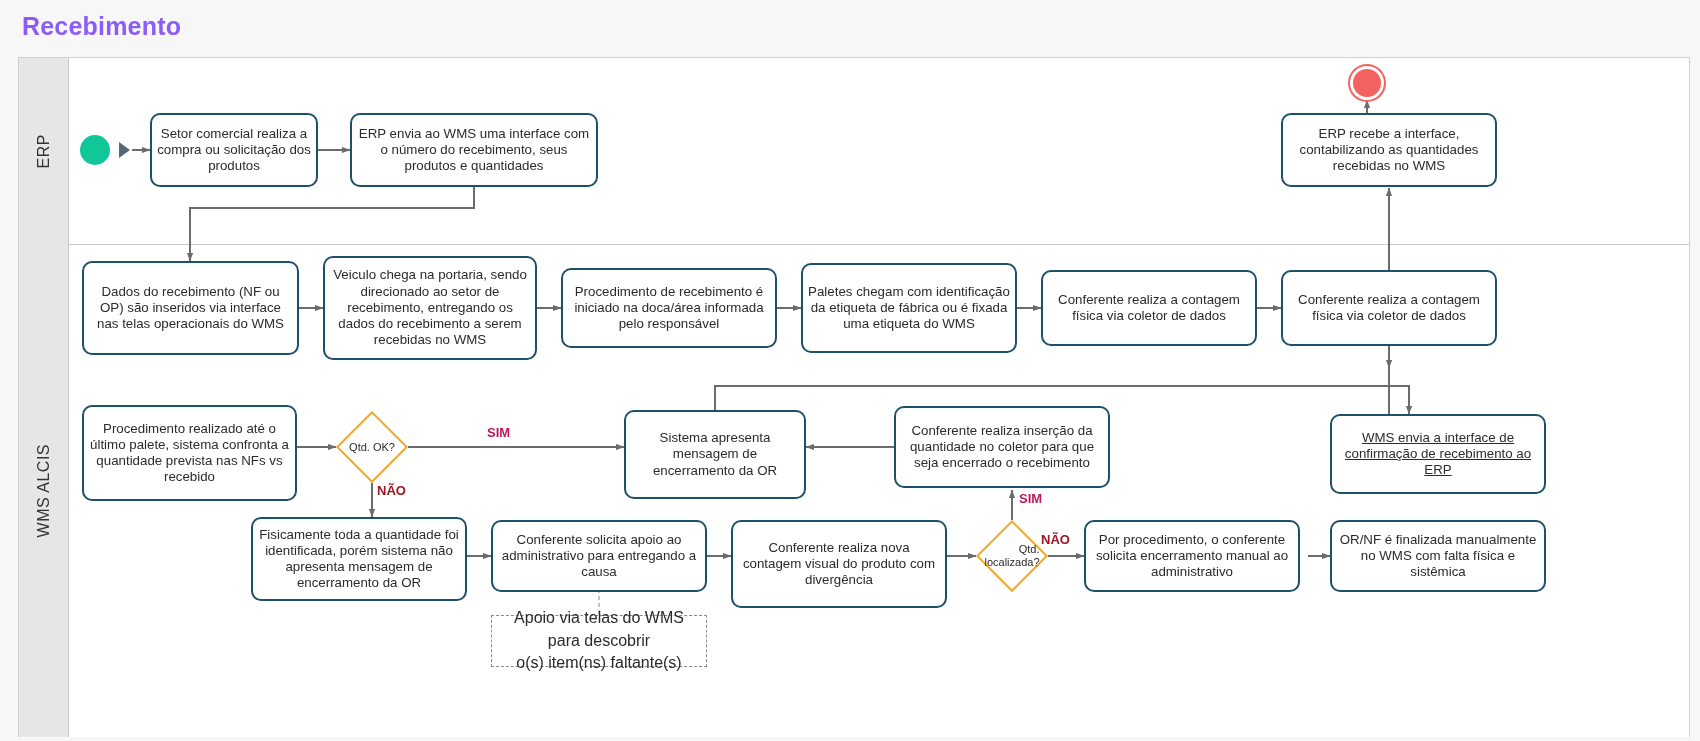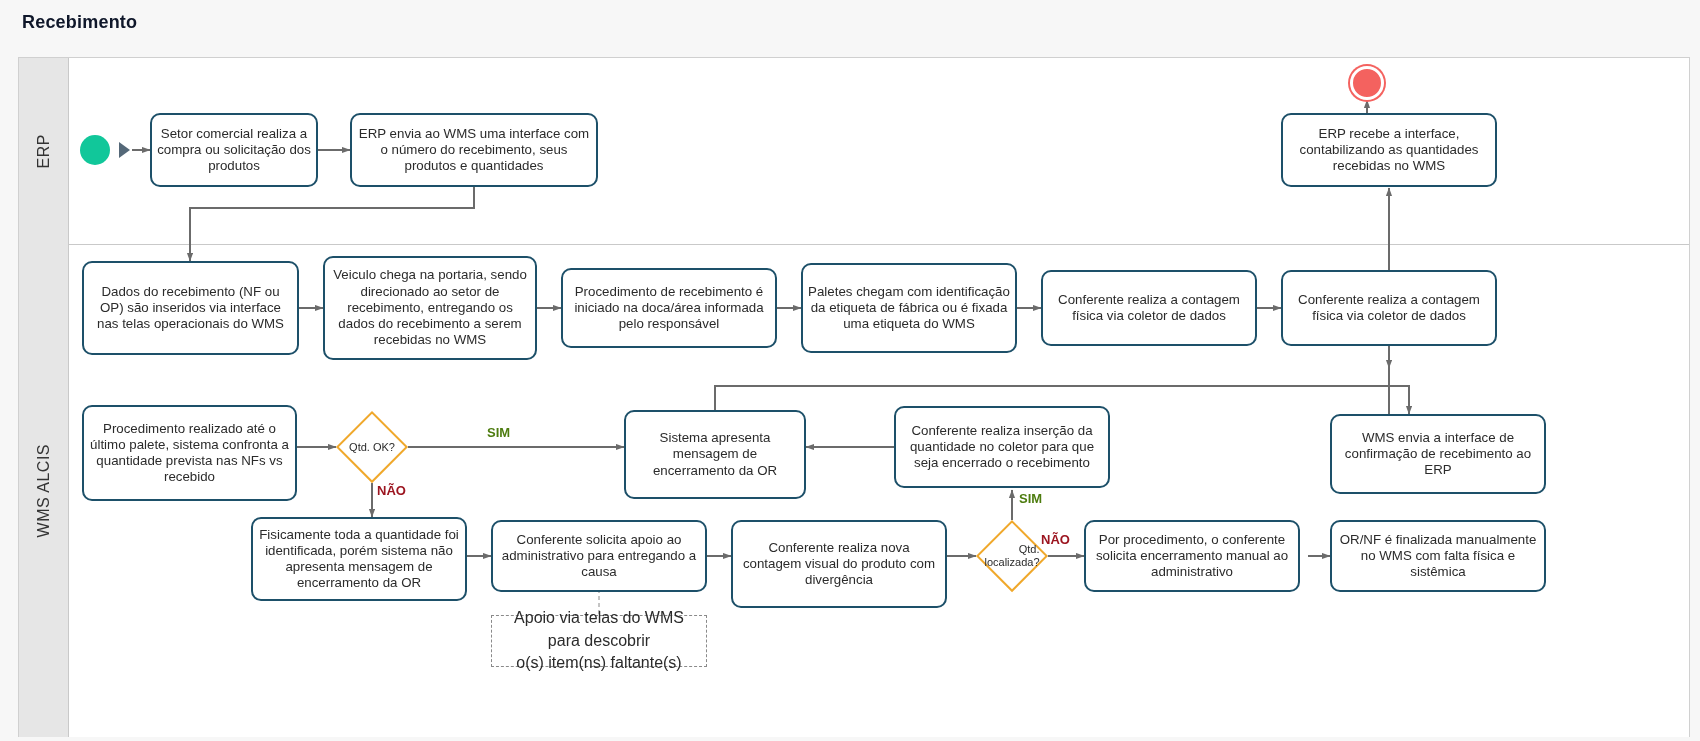--- a/index.html
+++ b/index.html
@@ -13,23 +13,23 @@
     width: 1700px;
     height: 741px;
     background: #f7f7f7;
     overflow: hidden;
   }
 
   
   #page-title {
     position: absolute;
     left: 22px; top: 12px;
-    font-size: 18px;
+    font-size: 25px;
     font-weight: bold;
-    color: #0f172a;
+    color: #8b5cf6;
     letter-spacing: 0.2px;
   }
 
   
   #diagram-frame {
     position: absolute;
     left: 18px; top: 57px;
     width: 1672px; height: 680px;
     background: #ffffff;
     border: 1px solid #d0d0d0;
@@ -152,21 +152,21 @@
   
   #wires { position: absolute; left: 0; top: 0; width: 1672px; height: 680px; z-index: 3; }
 
   .edge-label {
     position: absolute;
     font-size: 13px;
     font-weight: bold;
     z-index: 7;
     white-space: nowrap;
   }
-  .lbl-sim  { color: #4d7c0f; }
+  .lbl-sim  { color: #be185d; }
   .lbl-nao  { color: #9c1520; }
 </style>
 </head>
 <body>
 
 <div id="canvas">
 
   <div id="page-title">Recebimento</div>
 
   <div id="diagram-frame">
@@ -271,21 +271,21 @@
 
     <div class="gateway" style="left:317px; top:353px; width:72px; height:72px;">
       <div class="diamond"></div>
       <div class="glabel">Qtd. OK?</div>
     </div>
 
     <div class="task" style="left:605px; top:352px; width:182px; height:89px;">Sistema apresenta mensagem de encerramento da OR</div>
 
     <div class="task" style="left:875px; top:348px; width:216px; height:82px;">Conferente realiza inserção da quantidade no coletor para que seja encerrado o recebimento</div>
 
-    <div class="task" style="left:1311px; top:356px; width:216px; height:80px;">WMS envia a interface de confirmação de recebimento ao ERP</div>
+    <div class="task" style="left:1311px; top:356px; width:216px; height:80px;text-decoration:underline;">WMS envia a interface de confirmação de recebimento ao ERP</div>
 
     <div class="task" style="left:232px; top:459px; width:216px; height:84px;text-align:center;">Fisicamente toda a quantidade foi identificada, porém sistema não apresenta mensagem de encerramento da OR</div>
 
     <div class="task" style="left:472px; top:462px; width:216px; height:72px;">Conferente solicita apoio ao administrativo para entregando a causa</div>
 
     <div class="task" style="left:712px; top:462px; width:216px; height:88px;">Conferente realiza nova contagem visual do produto com divergência</div>
 
     <div class="gateway" style="left:957px; top:462px; width:72px; height:72px;">
       <div class="diamond"></div>
       <div class="glabel">

